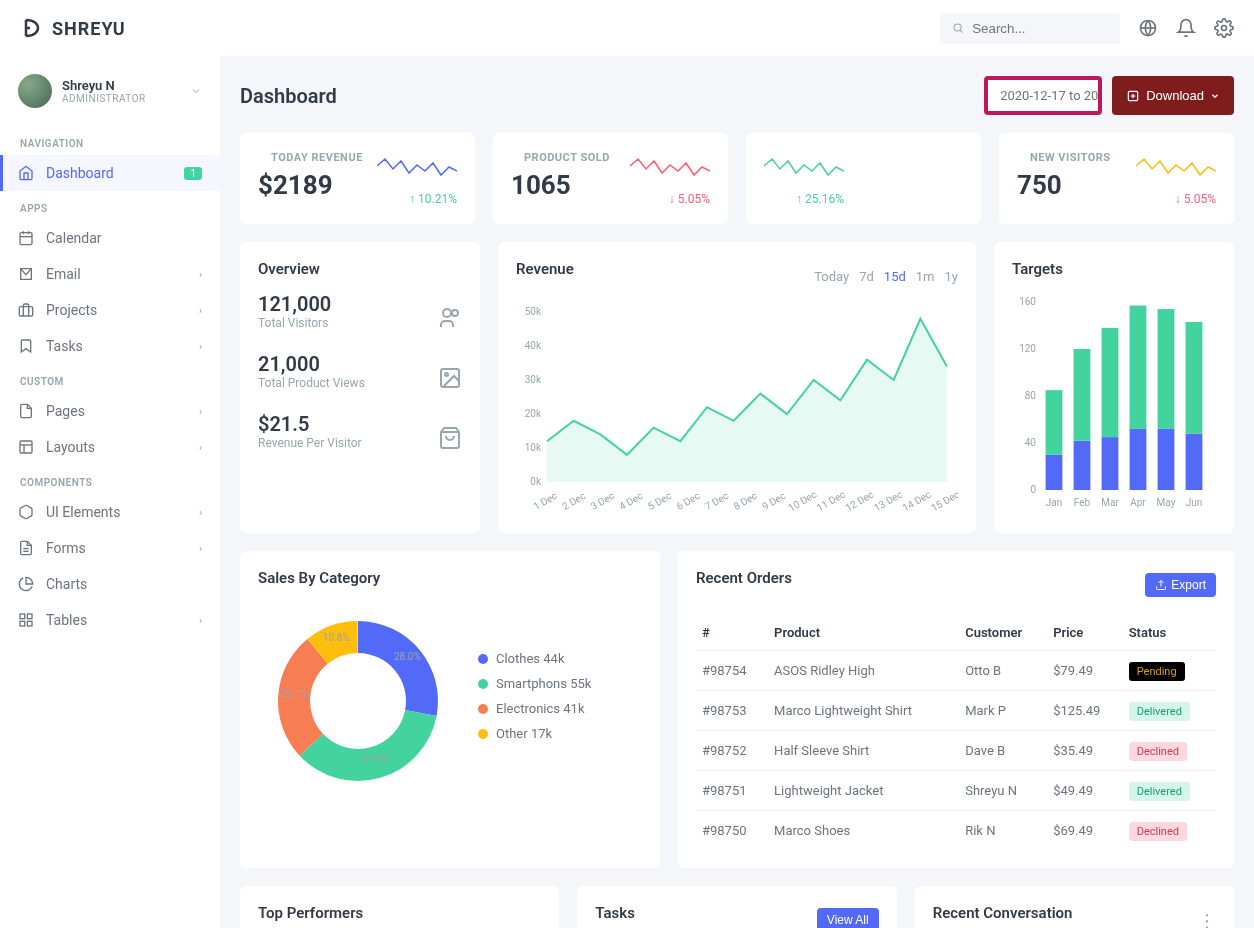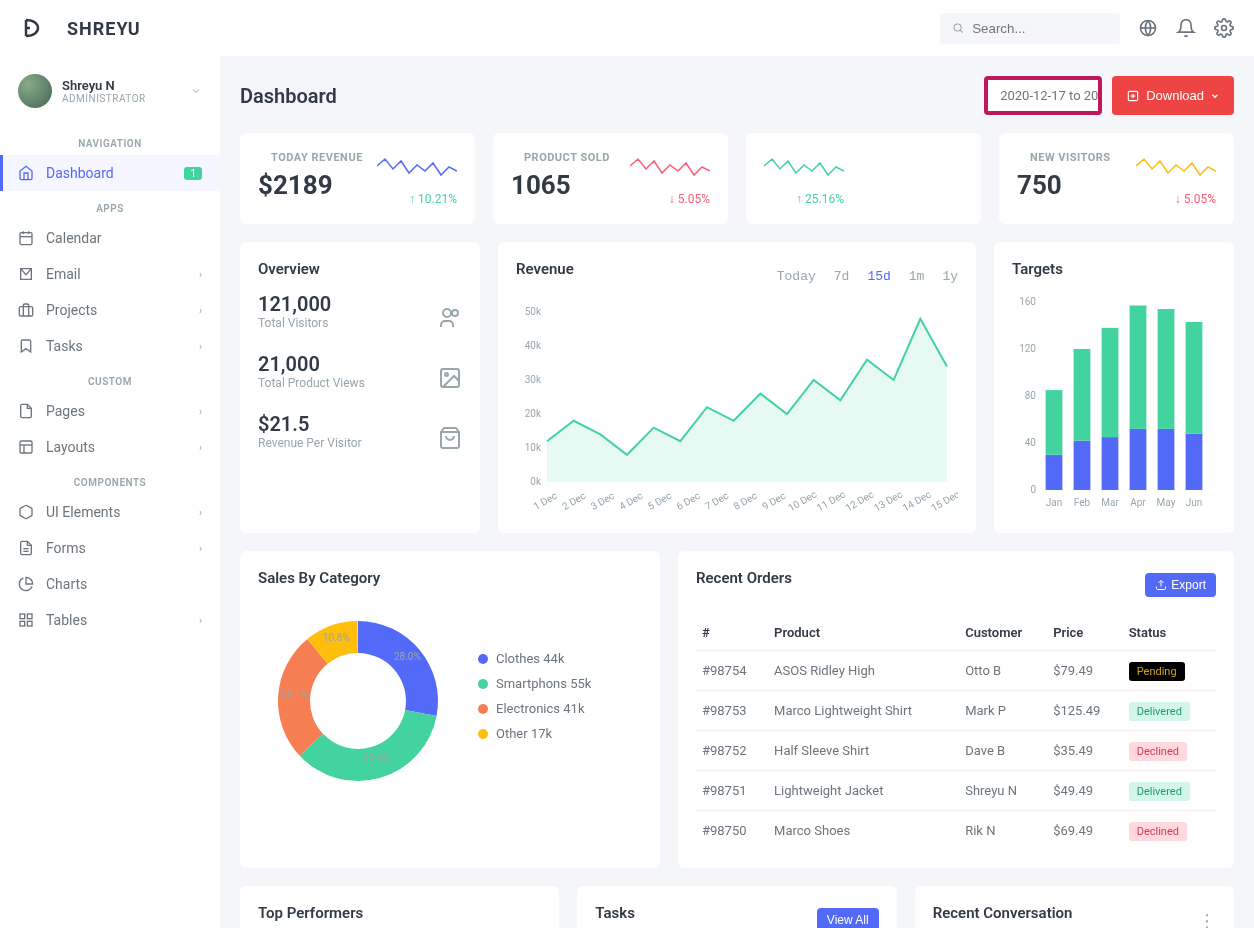--- a/index.html
+++ b/index.html
@@ -1,61 +1,61 @@
 <!DOCTYPE html>
 <html><head>
 <meta charset="utf-8">
 <style>
 * { box-sizing: border-box; margin: 0; padding: 0; }
 body { font-family: -apple-system, BlinkMacSystemFont, 'Segoe UI', Roboto, sans-serif; background: #f5f6fa; color: #4b4b5a; font-size: 14px; }
 .topbar { background: #fff; height: 56px; display: flex; align-items: center; padding: 0 20px; justify-content: space-between; }
-.logo-area { display: flex; align-items: center; gap: 23px; font-weight: 700; font-size: 18px; color: #323a46; letter-spacing: 1px; }
+.logo-area { display: flex; align-items: center; gap: 8px; font-weight: 700; font-size: 18px; color: #323a46; letter-spacing: 1px; }
 .logo-icon { width: 24px; height: 24px; }
 .top-right { display: flex; align-items: center; gap: 18px; }
 .search-box { background: #f5f6fa; border-radius: 4px; padding: 8px 12px; display: flex; align-items: center; gap: 8px; width: 180px; }
 .search-box input { border: none; background: transparent; outline: none; width: 100%; color: #6c757d; }
 .top-icon { width: 20px; height: 20px; cursor: pointer; color: #6c757d; }
 .layout { display: flex; }
 .sidebar { width: 220px; background: #fff; min-height: calc(100vh - 56px); padding: 18px 0; }
 .user-block { display: flex; align-items: center; padding: 0 18px 18px; gap: 10px; }
 .avatar { width: 34px; height: 34px; border-radius: 50%; background: radial-gradient(circle at 30% 30%, #8a8, #465); }
 .user-info .uname { font-weight: 600; font-size: 13px; color: #323a46; }
 .user-info .urole { font-size: 10px; color: #98a6ad; letter-spacing: 0.5px; }
 .user-caret { margin-left: auto; color: #98a6ad; }
-.nav-section { font-size: 10px; color: #98a6ad; padding: 12px 12px 6px; letter-spacing: 0.5px; font-weight: 600; text-align: center; }
+.nav-section { font-size: 10px; color: #98a6ad; padding: 12px 20px 6px; letter-spacing: 0.5px; font-weight: 600; }
 .nav-item { display: flex; align-items: center; gap: 12px; padding: 10px 18px; color: #6c757d; cursor: pointer; font-size: 14px; position: relative; }
 .nav-item.active { color: #5369f8; background: #f5f6ff; border-left: 3px solid #5369f8; padding-left: 15px; }
 .nav-item .nav-icon { width: 16px; height: 16px; }
 .nav-item .nav-arrow { margin-left: auto; font-size: 10px; color: #98a6ad; }
 .nav-badge { background: #43d39e; color: #fff; font-size: 10px; padding: 1px 6px; border-radius: 3px; margin-left: auto; }
 .main { flex: 1; padding: 20px; }
 .page-head { display: flex; align-items: center; justify-content: space-between; margin-bottom: 18px; }
 .page-title { font-size: 20px; font-weight: 600; color: #323a46; }
 .page-actions { display: flex; gap: 10px; }
 .date-range { background: #fff; border: 4px solid #be185d; border-radius: 4px; padding: 8px 12px; font-size: 13px; color: #6c757d; width: 118px; overflow: hidden; white-space: nowrap; }
-.btn-primary { background: #ef4444; color: #fff; border: none; border-radius: 4px; padding: 6px 14px; font-size: 13px; cursor: pointer; display: flex; align-items: center; gap: 6px; }
+.btn-primary { background: #7f1d1d; color: #fff; border: none; border-radius: 4px; padding: 6px 14px; font-size: 13px; cursor: pointer; display: flex; align-items: center; gap: 6px; }
 .grid { display: grid; gap: 18px; }
 .stats-row { grid-template-columns: repeat(4, 1fr); }
 .card { background: #fff; border-radius: 6px; padding: 18px; }
 .stat-card { display: flex; justify-content: space-between; }
 .stat-left .stat-label { font-size: 11px; color: #98a6ad; font-weight: 700; letter-spacing: 0.5px; margin-left: 13px; }
 .stat-left .stat-value { font-size: 26px; font-weight: 700; color: #323a46; margin-top: 6px; }
 .stat-right { text-align: right; }
 .stat-spark { width: 80px; height: 30px; }
 .stat-change { font-size: 12px; margin-top: 8px; }
 .stat-change.up { color: #43d39e; }
 .stat-change.down { color: #ff5c75; }
 .row2 { grid-template-columns: 240px 1fr 240px; margin-top: 18px; }
 .card h3 { font-size: 15px; font-weight: 600; color: #323a46; margin-bottom: 14px; }
 .ov-item { margin-bottom: 22px; display:flex; justify-content:space-between; align-items:flex-end; }
 .ov-left .ov-value { font-size: 20px; font-weight: 600; color: #323a46; }
 .ov-left .ov-label { font-size: 12px; color: #98a6ad; }
 .ov-icon { width: 24px; height: 24px; color: #98a6ad; }
 .rev-head { display: flex; justify-content: space-between; align-items: center; margin-bottom: 10px; }
-.rev-tabs { display: flex; gap: 18px; font-size: 13px; font-family: Liberation Mono, monospace; }
+.rev-tabs { display: flex; gap: 10px; font-size: 13px; }
 .rev-tab { color: #98a6ad; cursor: pointer; }
 .rev-tab.active { color: #5369f8; }
 svg text { font-size: 10px; fill: #98a6ad; }
 .row3 { grid-template-columns: 420px 1fr; margin-top: 18px; }
 .donut-wrap { display: flex; align-items: center; gap: 20px; }
 .legend { font-size: 13px; }
 .legend-item { display: flex; align-items: center; gap: 8px; margin-bottom: 10px; color: #6c757d; }
 .legend-dot { width: 10px; height: 10px; border-radius: 50%; }
 .orders-head { display: flex; justify-content: space-between; align-items: center; margin-bottom: 14px; }
 .btn-sm { background: #5369f8; color: #fff; border: none; border-radius: 4px; padding: 5px 10px; font-size: 12px; cursor: pointer; display:flex; align-items:center; gap:4px; }

